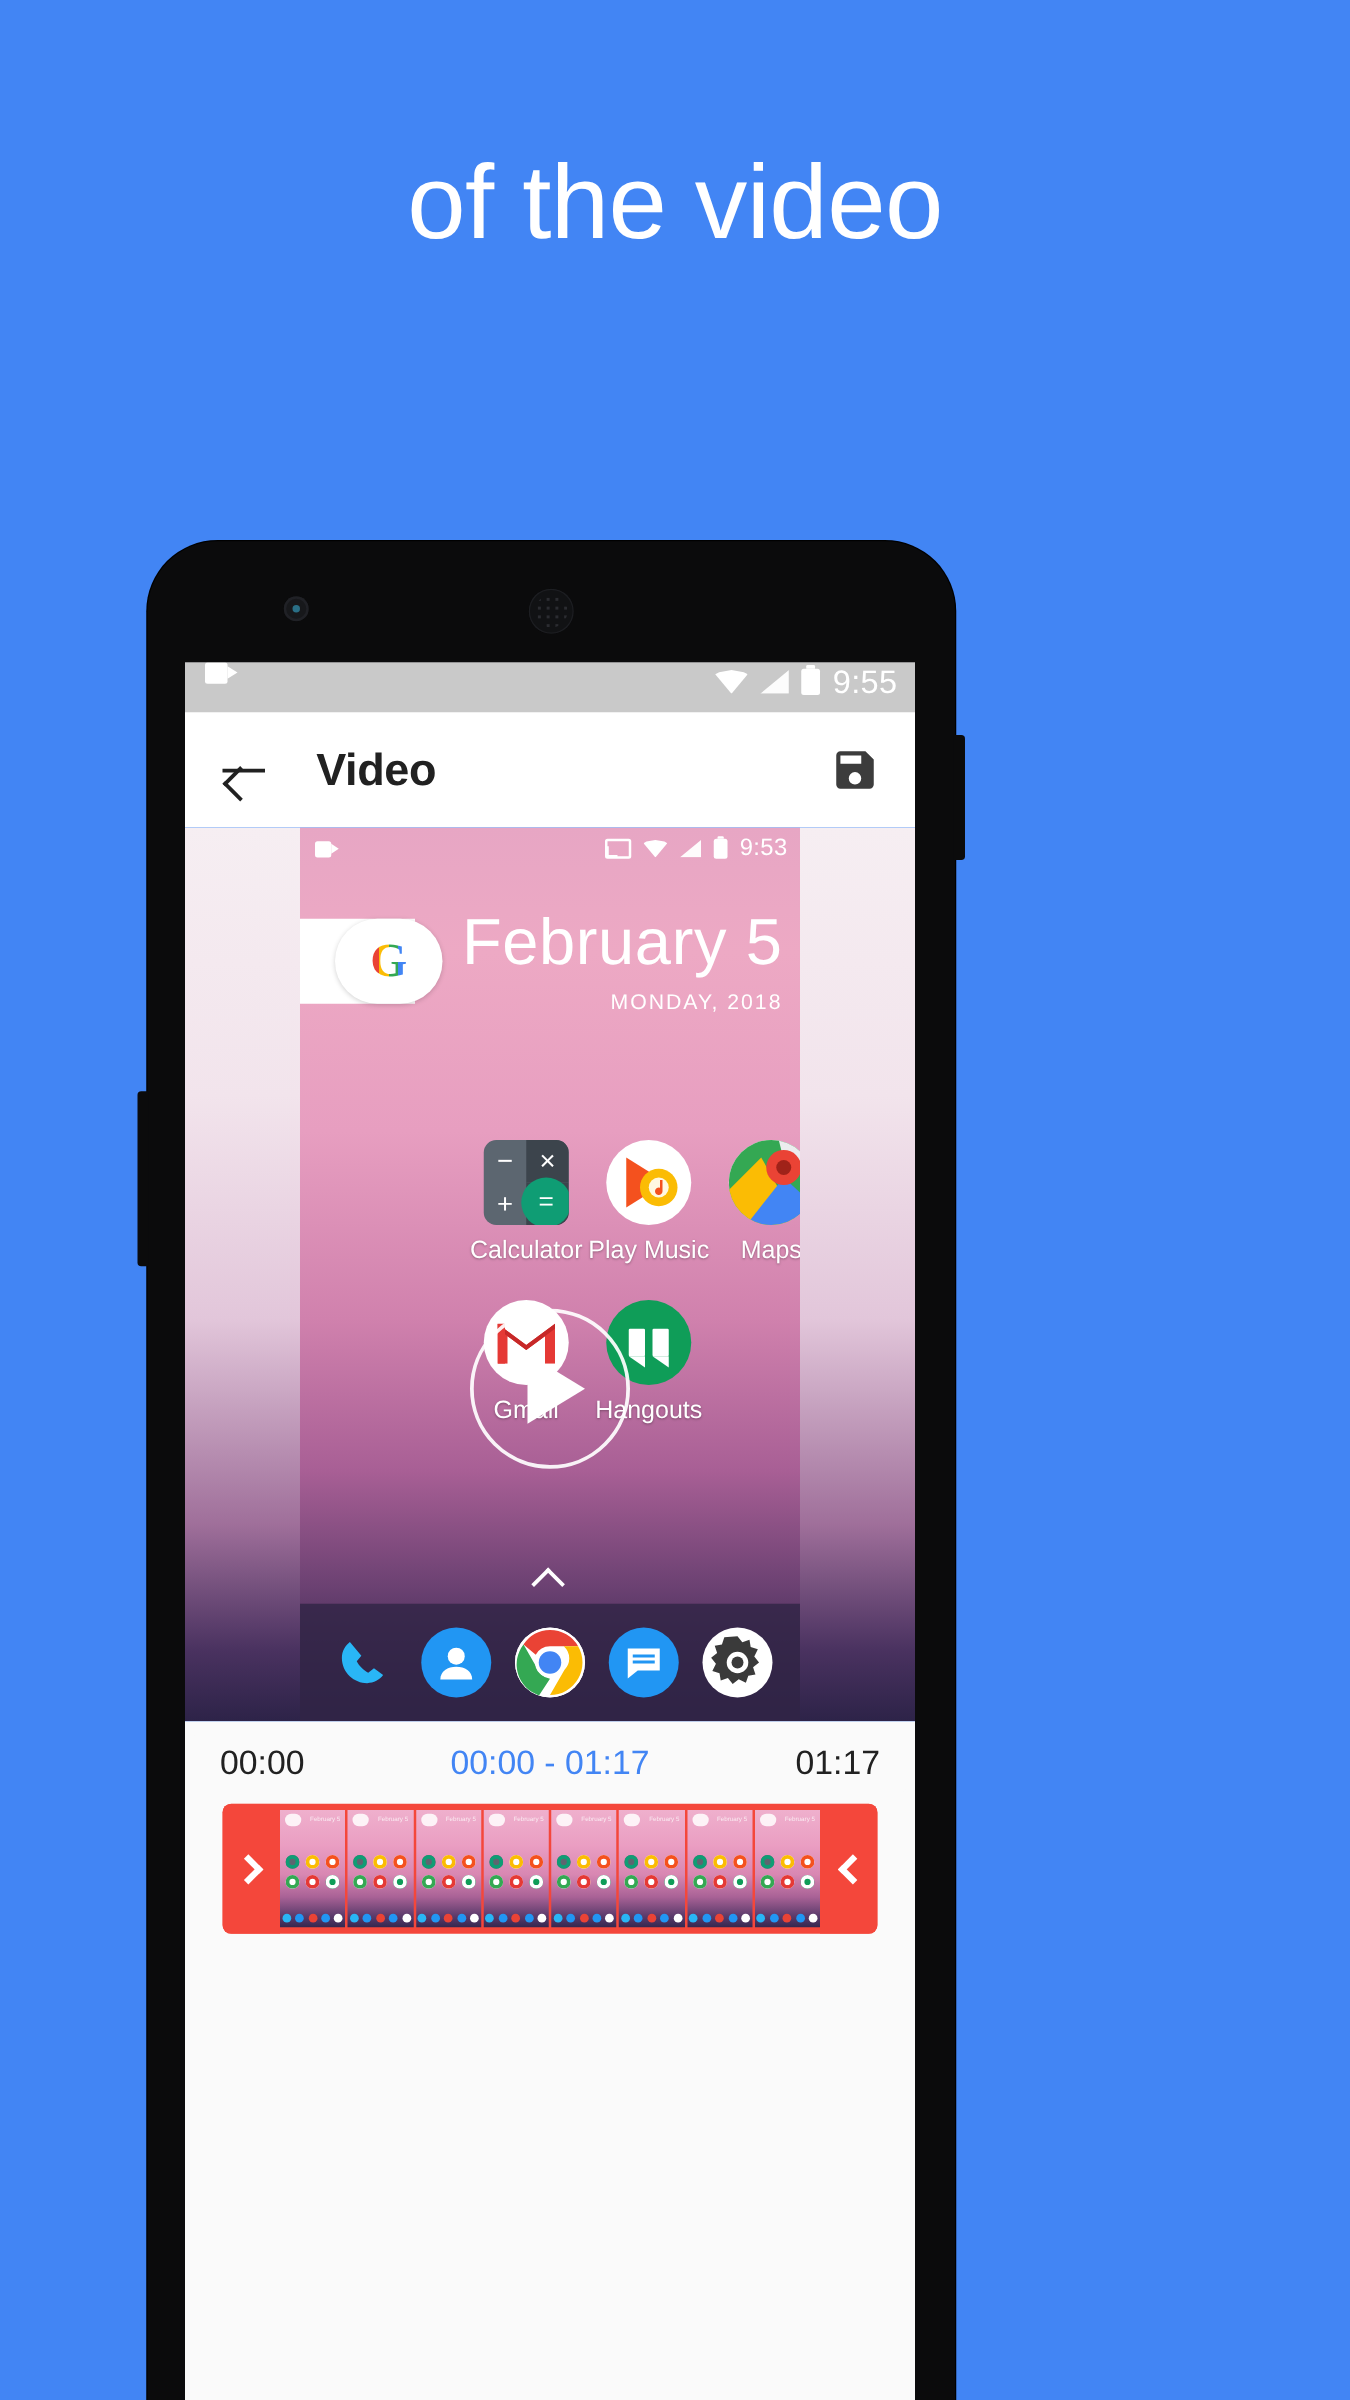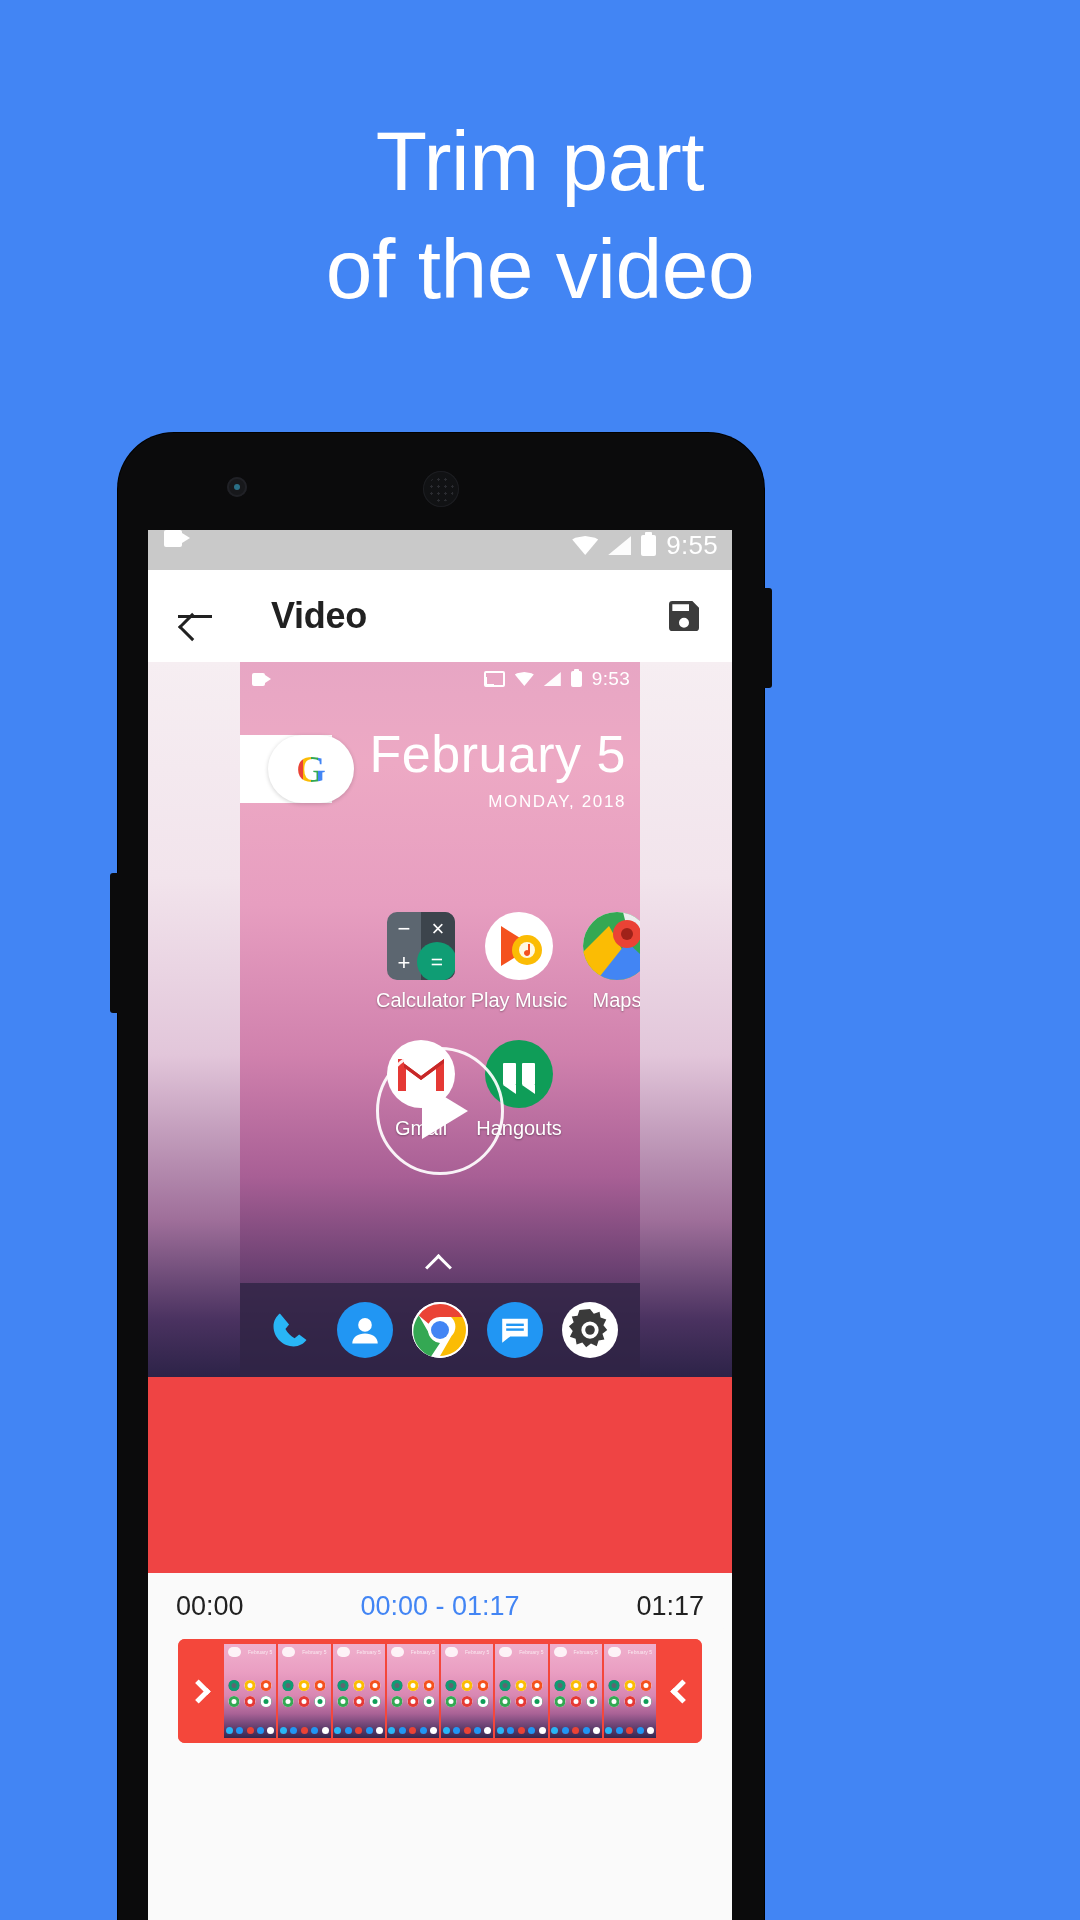--- a/index.html
+++ b/index.html
@@ -126,31 +126,31 @@
   }
   .back-arrow::before{
     content:""; position:absolute; left:2px; top:18px; width:34px; height:3px; background:#212121;
   }
   .back-arrow::after{
     content:""; position:absolute; left:2px; top:10px; width:17px; height:17px;
     border-left:3px solid #212121; border-bottom:3px solid #212121;
     transform:rotate(45deg); transform-origin:left bottom;
   }
   .appbar-title{
-    margin-left:57px; font-size:36px; font-weight:700; color:#212121; letter-spacing:-0.3px;
+    margin-left:39px; font-size:36px; font-weight:700; color:#212121; letter-spacing:-0.3px;
   }
   .appbar-spacer{ flex:1; }
   .save-icon{ width:40px;height:40px;position:relative;cursor:pointer; }
   .save-icon svg{ display:block; }
 
   
   .video{
     position:relative;
-    height:911px;
-    background:#ef4444;
+    height:715px;
+    background:#3b82f6;
     overflow:hidden;
   }
   .vframe{
     position:absolute;
     left:92px; top:0; width:400px; height:715px;
     background:linear-gradient(180deg,#e7a6c4 0%, #eda9c4 14%, #e79ec0 34%, #d081ad 55%, #a85f95 72%, #6b4172 85%, #3d2a52 94%, #2d2348 100%);
     overflow:hidden;
   }
   .vframe-sides-l{
     position:absolute; left:0; top:0; width:92px; height:715px;
@@ -347,21 +347,20 @@
   .f .f-dock{
     position:absolute; left:0; right:0; bottom:3px; height:9px;
     display:flex; justify-content:space-around; align-items:center;
   }
   .f .f-dock i{ width:7px;height:7px;border-radius:50%;display:block; }
 </style>
 </head>
 <body>
 
 <div class="headline">
-  <span class="line">Trim part</span>
   <span class="line">of the video</span>
 </div>
 
 <div class="phone">
   <div class="phone-top">
     <div class="cam"></div>
     <div class="speaker">
       <div class="speaker-dots"></div>
     </div>
   </div>

